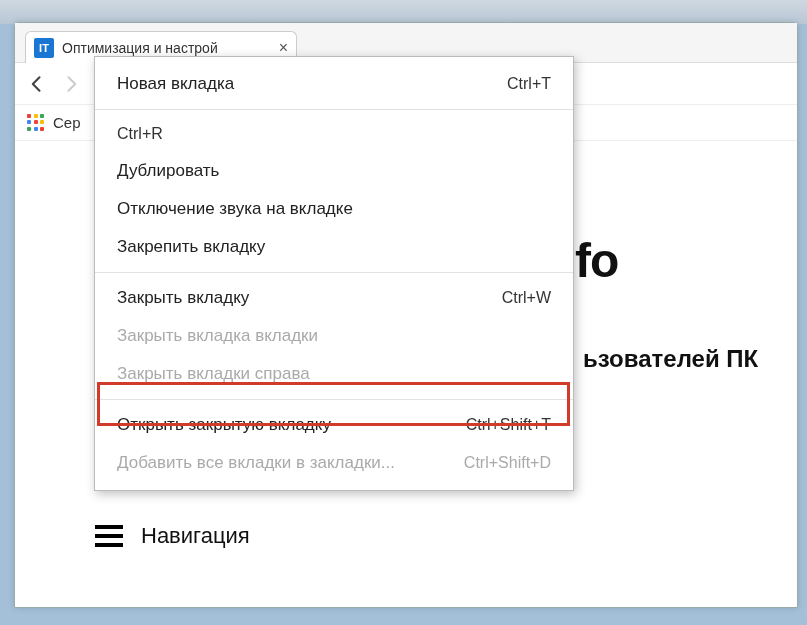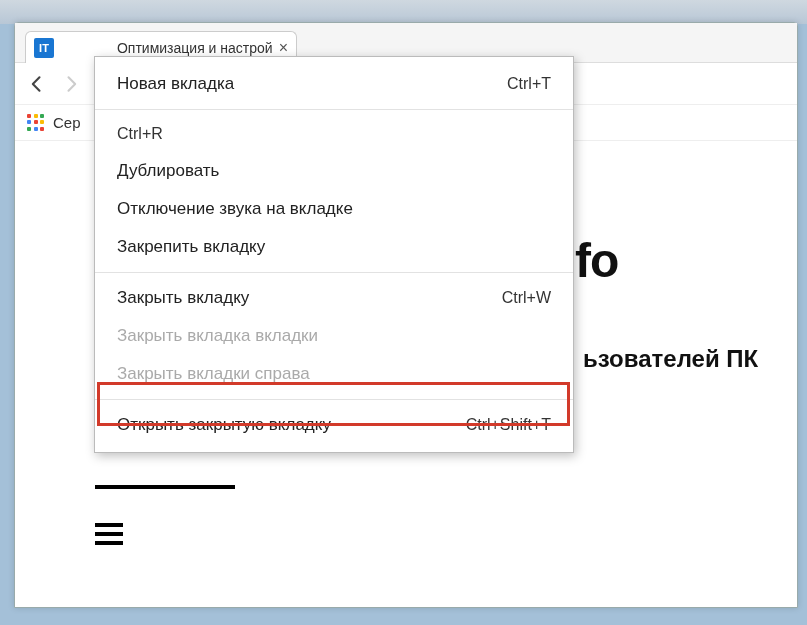--- a/index.html
+++ b/index.html
@@ -13,21 +13,21 @@
   .tab {
     position: absolute; left: 10px; top: 8px; height: 32px; width: 272px;
     background: #fff; border: 1px solid #ccc; border-bottom: none;
     border-radius: 6px 6px 0 0; display: flex; align-items: center; padding: 0 8px;
   }
   .tab-favicon {
     width: 20px; height: 20px; background: #1976d2; color: #fff;
     font-size: 11px; font-weight: bold; display: flex; align-items: center; justify-content: center;
     border-radius: 2px; margin-right: 8px; flex-shrink: 0;
   }
-  .tab-title { font-size: 14px; color: #333; white-space: nowrap; overflow: hidden; text-overflow: ellipsis; flex: 1; text-align: right; }
+  .tab-title { font-size: 14px; color: #333; white-space: nowrap; overflow: hidden; text-overflow: ellipsis; flex: 1; }
   .tab-close { margin-left: 6px; font-size: 16px; color: #555; cursor: pointer; }
   .toolbar { height: 42px; display: flex; align-items: center; padding: 0 12px; gap: 14px; border-bottom: 1px solid #eee; }
   .nav-btn { width: 20px; height: 20px; display:flex; align-items:center; justify-content:center; color:#444; font-size:20px; }
   .nav-btn.disabled { color: #ccc; }
   .bookmarks-bar { height: 36px; display:flex; align-items:center; padding: 0 12px; gap:8px; border-bottom:1px solid #eee; }
   .apps-icon {
     width: 18px; height: 18px; display:grid; grid-template-columns:repeat(3,1fr); grid-template-rows:repeat(3,1fr); gap:2px;
   }
   .apps-icon span { width:4px; height:4px; border-radius:1px; }
   .apps-icon span:nth-child(1){background:#ea4335;}
@@ -119,20 +119,21 @@
 
   <div class="site-title-fragment">fo</div>
   <div class="site-sub1">ьзователей ПК</div>
   <div class="divider"></div>
   <div class="nav-row">
     <div class="hamburger">
         <span></span>
         <span></span>
         <span></span>
       </div>
+    <div class="nav-label">Навигация</div>
   </div>
 
 </div>
 
 <div class="context-menu" id="context-menu">
     <div class="menu-item">
       <span>Новая вкладка</span>
       <span class="shortcut">Ctrl+T</span>
     </div>
     <div class="menu-sep"></div>
@@ -162,14 +163,18 @@
     </div>
     <div class="menu-item disabled">
       <span>Закрыть вкладки справа</span>
       <span class="shortcut"></span>
     </div>
     <div class="menu-sep"></div>
     <div class="menu-item">
       <span>Открыть закрытую вкладку</span>
       <span class="shortcut">Ctrl+Shift+T</span>
     </div>
+    <div class="menu-item disabled">
+      <span>Добавить все вкладки в закладки...</span>
+      <span class="shortcut">Ctrl+Shift+D</span>
+    </div>
   </div>
 <div class="highlight-box"></div>
 
 </body></html>

